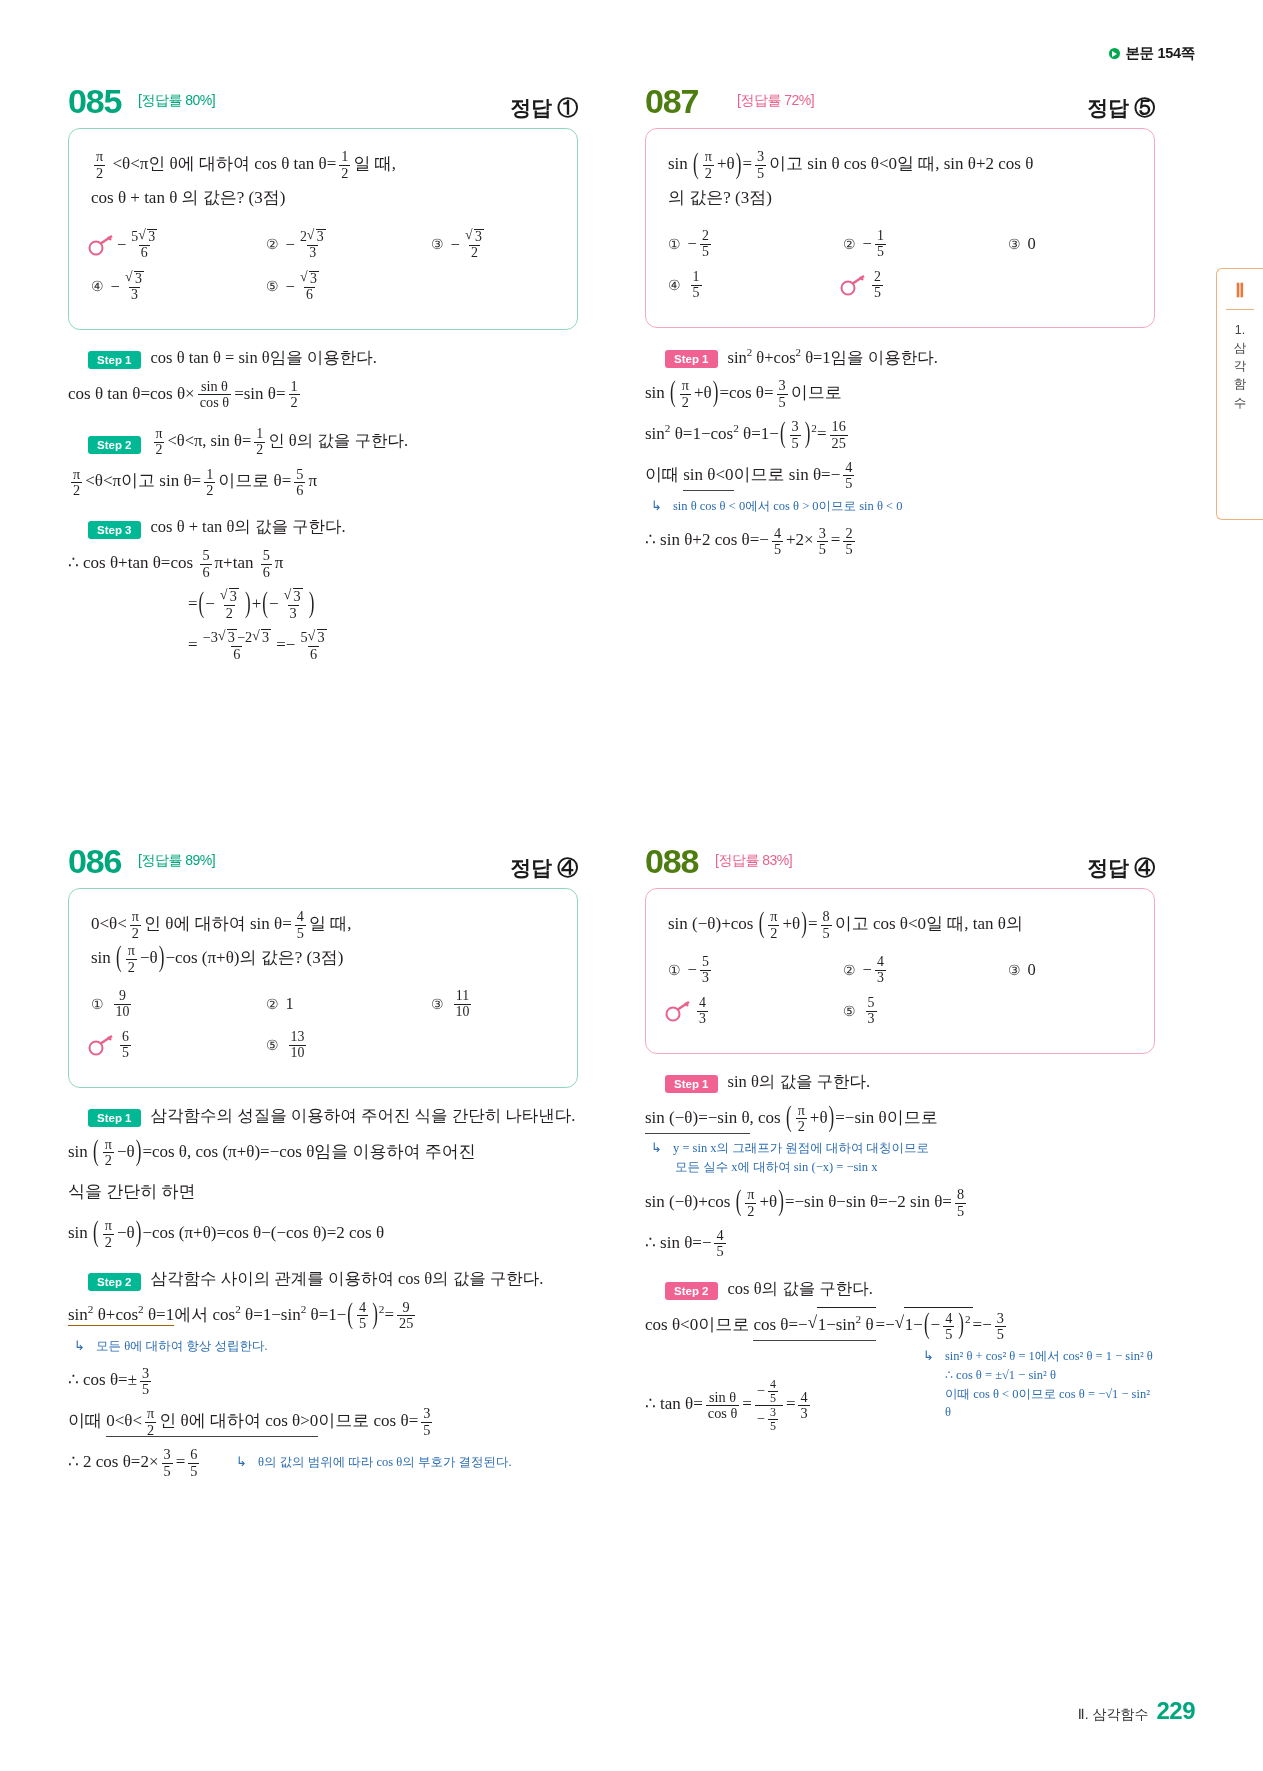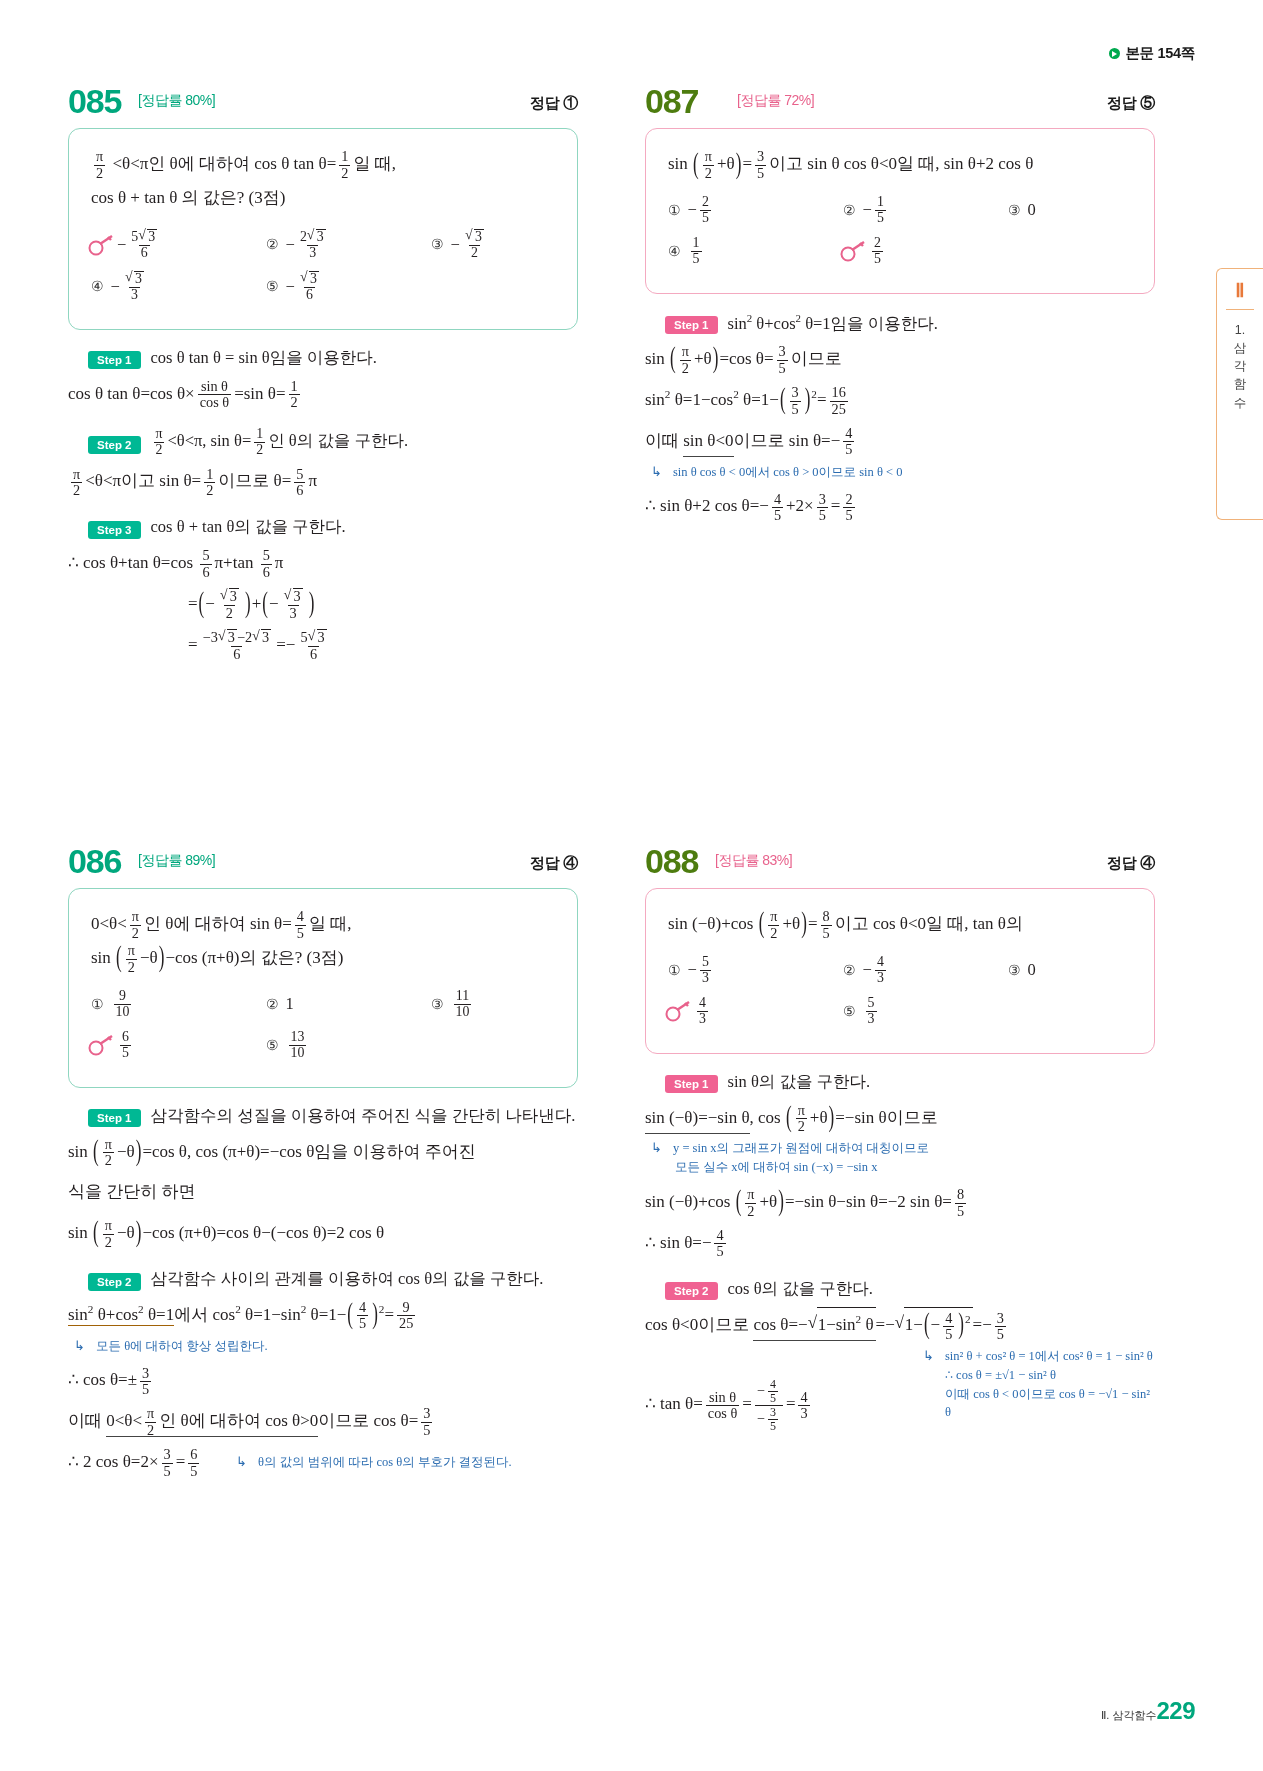--- a/index.html
+++ b/index.html
@@ -59,21 +59,21 @@
     font-size:34px;font-weight:bold;letter-spacing:-1.2px;
     position:absolute;left:0;top:-6px;
   }
   .qrate{
     font-family:"Liberation Sans", sans-serif;
     font-size:14px;position:absolute;top:4px;
     letter-spacing:-0.5px;
   }
   .qans{
     font-family:"Liberation Sans", sans-serif;
-    font-size:15px;font-weight:bold;position:absolute;right:0;top:6px;
+    font-size:21px;font-weight:bold;position:absolute;right:0;top:6px;
     color:#1a1a1a;letter-spacing:-0.3px;
   }
   .green .qnum{color:#00a77d;}
   .green .qrate{color:#00a77d;}
   .pink  .qnum{color:#4d7c0f;}
   .pink  .qrate{color:#e8628c;}
 
   .qbox{
     border:1.5px solid #8fd6c0;border-radius:12px;
     padding:18px 22px 16px 22px;position:relative;background:#fff;
@@ -125,21 +125,21 @@
   .rad::before{content:"√";position:absolute;left:0;top:-1px;}
   .rad>span{border-top:1.1px solid #231f20;padding:0 2px 0 1px;display:inline-block;}
 
   .paren{display:inline-block;transform:scaleY(1.7);transform-origin:center;margin:0 1px;}
 
   
   .footer{
     position:absolute;right:68px;bottom:46px;text-align:right;
     font-family:"Liberation Sans", sans-serif;
   }
-  .footer .lbl{font-size:11px;color:#333;display:inline-block;margin-right:0;}
+  .footer .lbl{font-size:14px;color:#333;display:inline-block;margin-right:8px;}
   .footer .pg{font-size:24px;font-weight:bold;color:#00a77d;display:inline-block;letter-spacing:-0.5px;}
 
   sup{font-size:.66em;vertical-align:super;}
 </style>
 </head>
 <body>
 
 <div class="page">
 
   <div class="pageref">
@@ -430,20 +430,21 @@
     <div class="qbox">
       <div class="stem">
         sin <span class="paren">(</span><span class="frac">
             <span class="num">π</span>
             <span class="den">2</span>
           </span>+θ<span class="paren">)</span>=<span class="frac">
             <span class="num">3</span>
             <span class="den">5</span>
           </span>이고 sin θ cos θ&lt;0일 때, sin θ+2 cos θ
       </div>
+      <div class="stem">의 값은? (3점)</div>
 
       <div class="choices">
         <div class="chrow">
           <div class="ch" style="width:175px;">
             <span class="chlab">①</span>−<span class="frac">
                 <span class="num">2</span>
                 <span class="den">5</span>
               </span>
           </div>
           <div class="ch" style="width:165px;">

